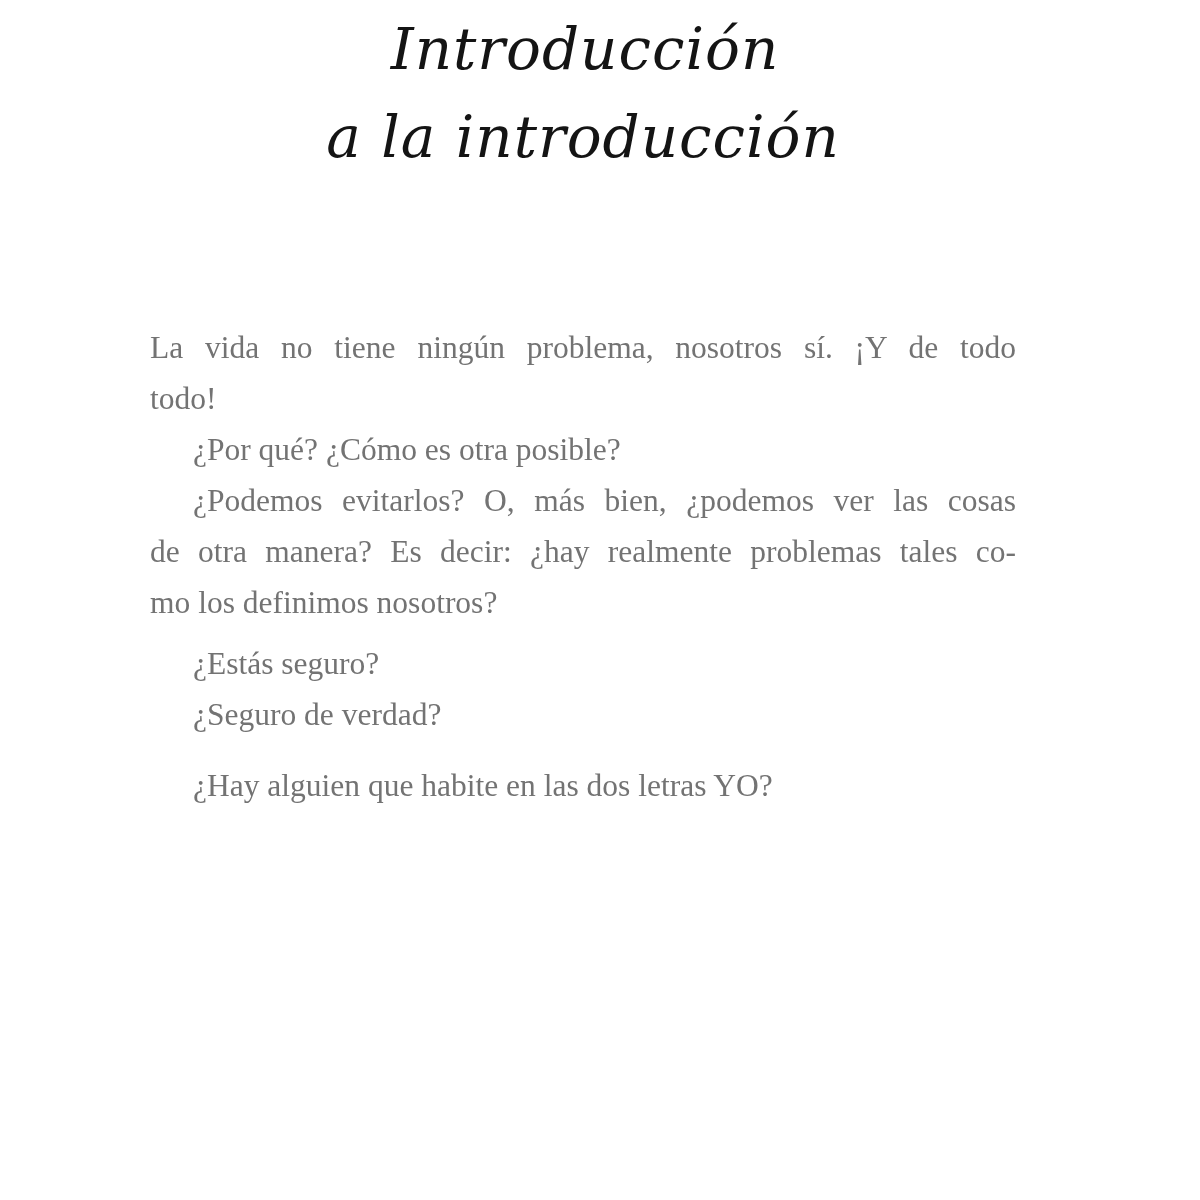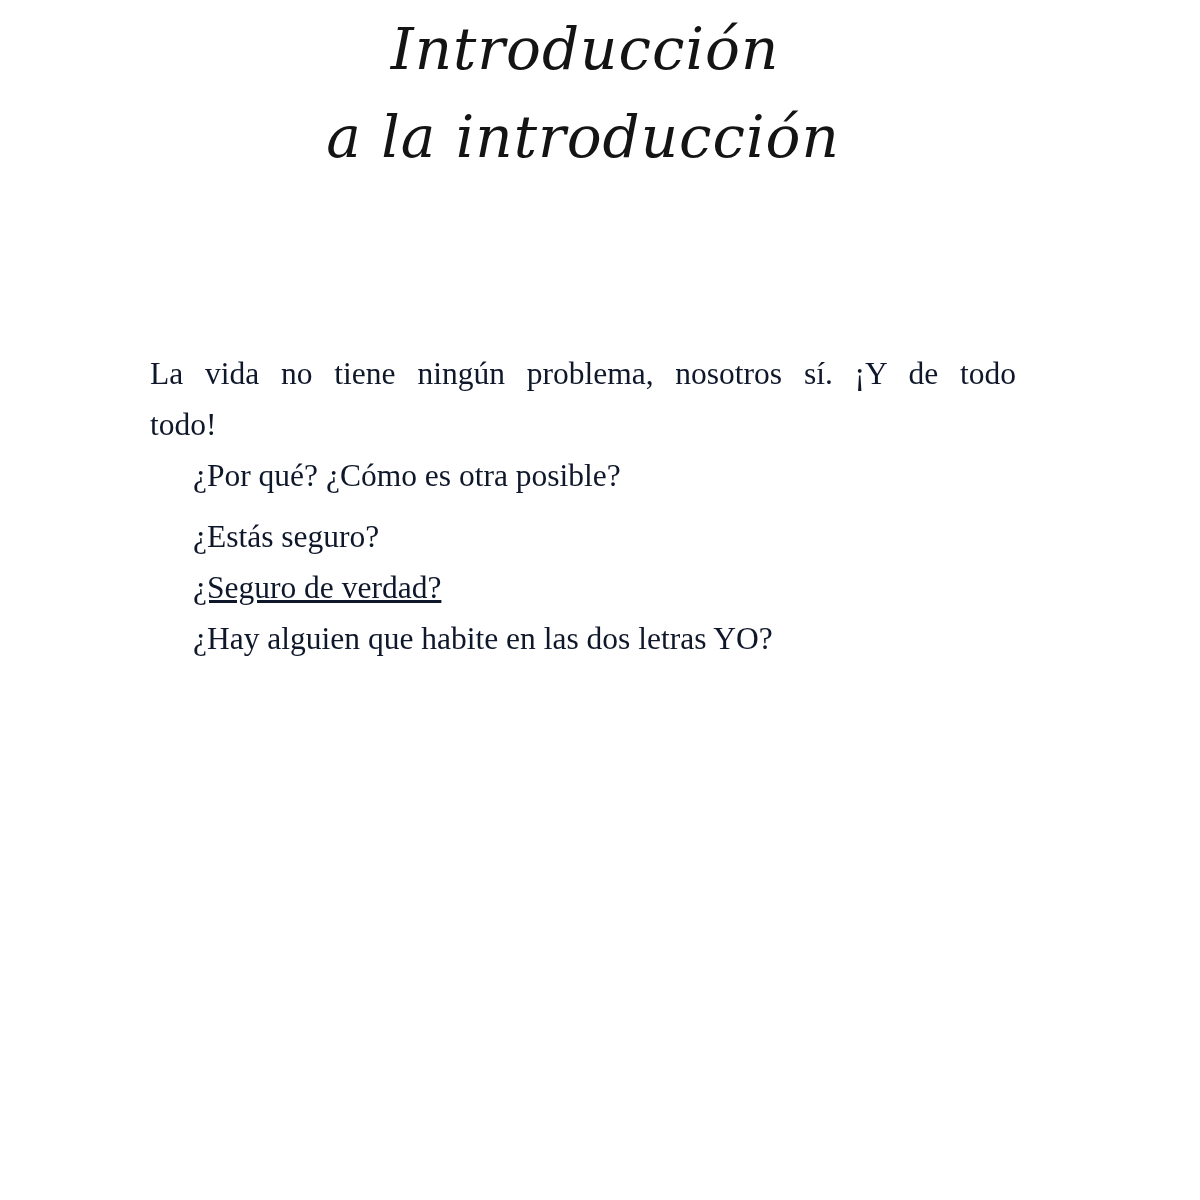--- a/index.html
+++ b/index.html
@@ -25,26 +25,26 @@
       line-height: 1;
       color: #141414;
       letter-spacing: 1px;
     }
     .title-line-1 { top: 20px; left: -15px; }
     .title-line-2 { top: 108px; left: -17px; }
 
     .body-text {
       position: absolute;
       left: 150px;
-      top: 348px;
+      top: 322px;
       width: 866px;
       font-family: "Liberation Serif", serif;
       font-size: 31.5px;
       line-height: 51px;
-      color: #0f172a;
+      color: #737373;
     }
     .para {
       margin: 0;
       text-align: justify;
     }
     .line {
       display: block;
     }
   </style>
 </head>
@@ -57,23 +57,26 @@
 
 <div class="body-text">
   <p class="para">
     <span class="line" style="text-align-last: justify; text-align: justify;">La vida no tiene ningún problema, nosotros sí. ¡Y de todo</span>
     <span class="line">todo!</span>
   </p>
   <p class="para" style="padding-left: 43px;">
     <span class="line">¿Por qué? ¿Cómo es otra posible?</span>
   </p>
   <p class="para">
+    <span class="line" style="padding-left: 43px; text-align-last: justify;">¿Podemos evitarlos? O, más bien, ¿podemos ver las cosas</span>
+    <span class="line" style="text-align-last: justify;">de otra manera? Es decir: ¿hay realmente problemas tales co-</span>
+    <span class="line">mo los definimos nosotros?</span>
   </p>
   <p class="para" style="padding-left: 43px; margin-top: 10px;">
     <span class="line">¿Estás seguro?</span>
   </p>
-  <p class="para" style="padding-left: 43px; text-decoration: underline;">
+  <p class="para" style="padding-left: 43px;">
     <span class="line">¿Seguro de verdad?</span>
   </p>
-  <p class="para" style="padding-left: 43px;">
+  <p class="para" style="padding-left: 43px; margin-top: 20px;">
     <span class="line">¿Hay alguien que habite en las dos letras YO?</span>
   </p>
 </div>
 
 </body></html>

